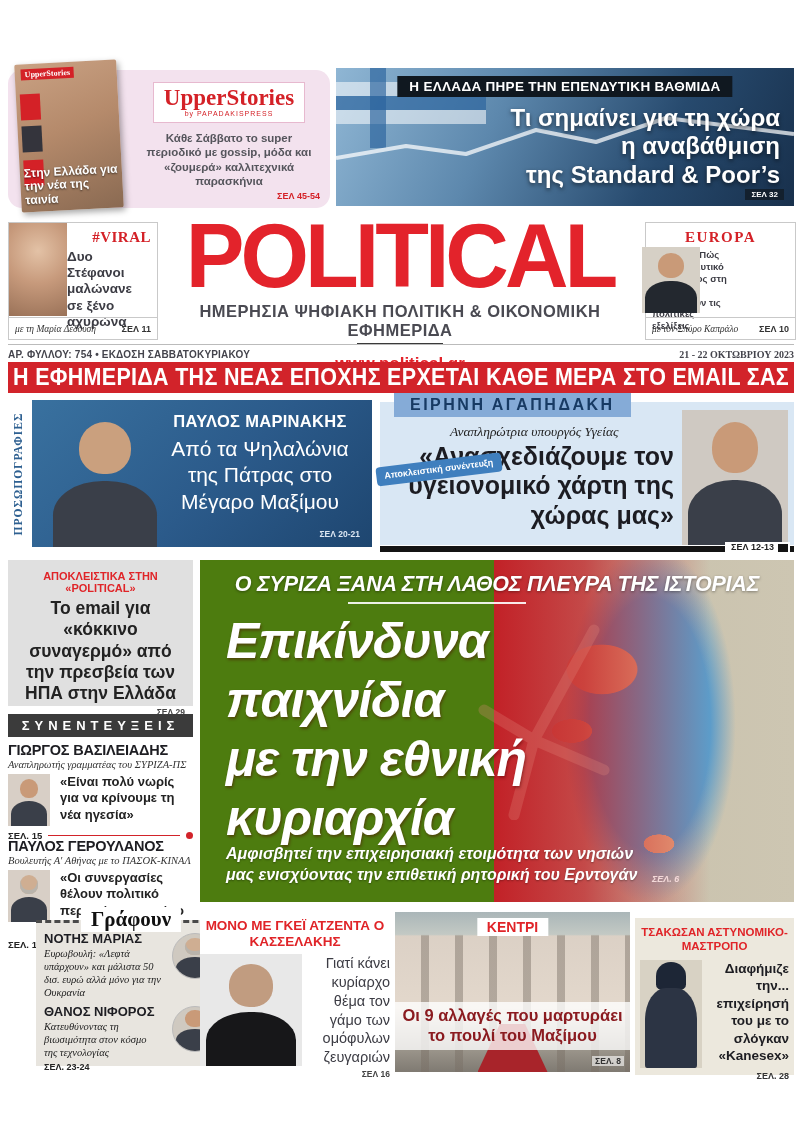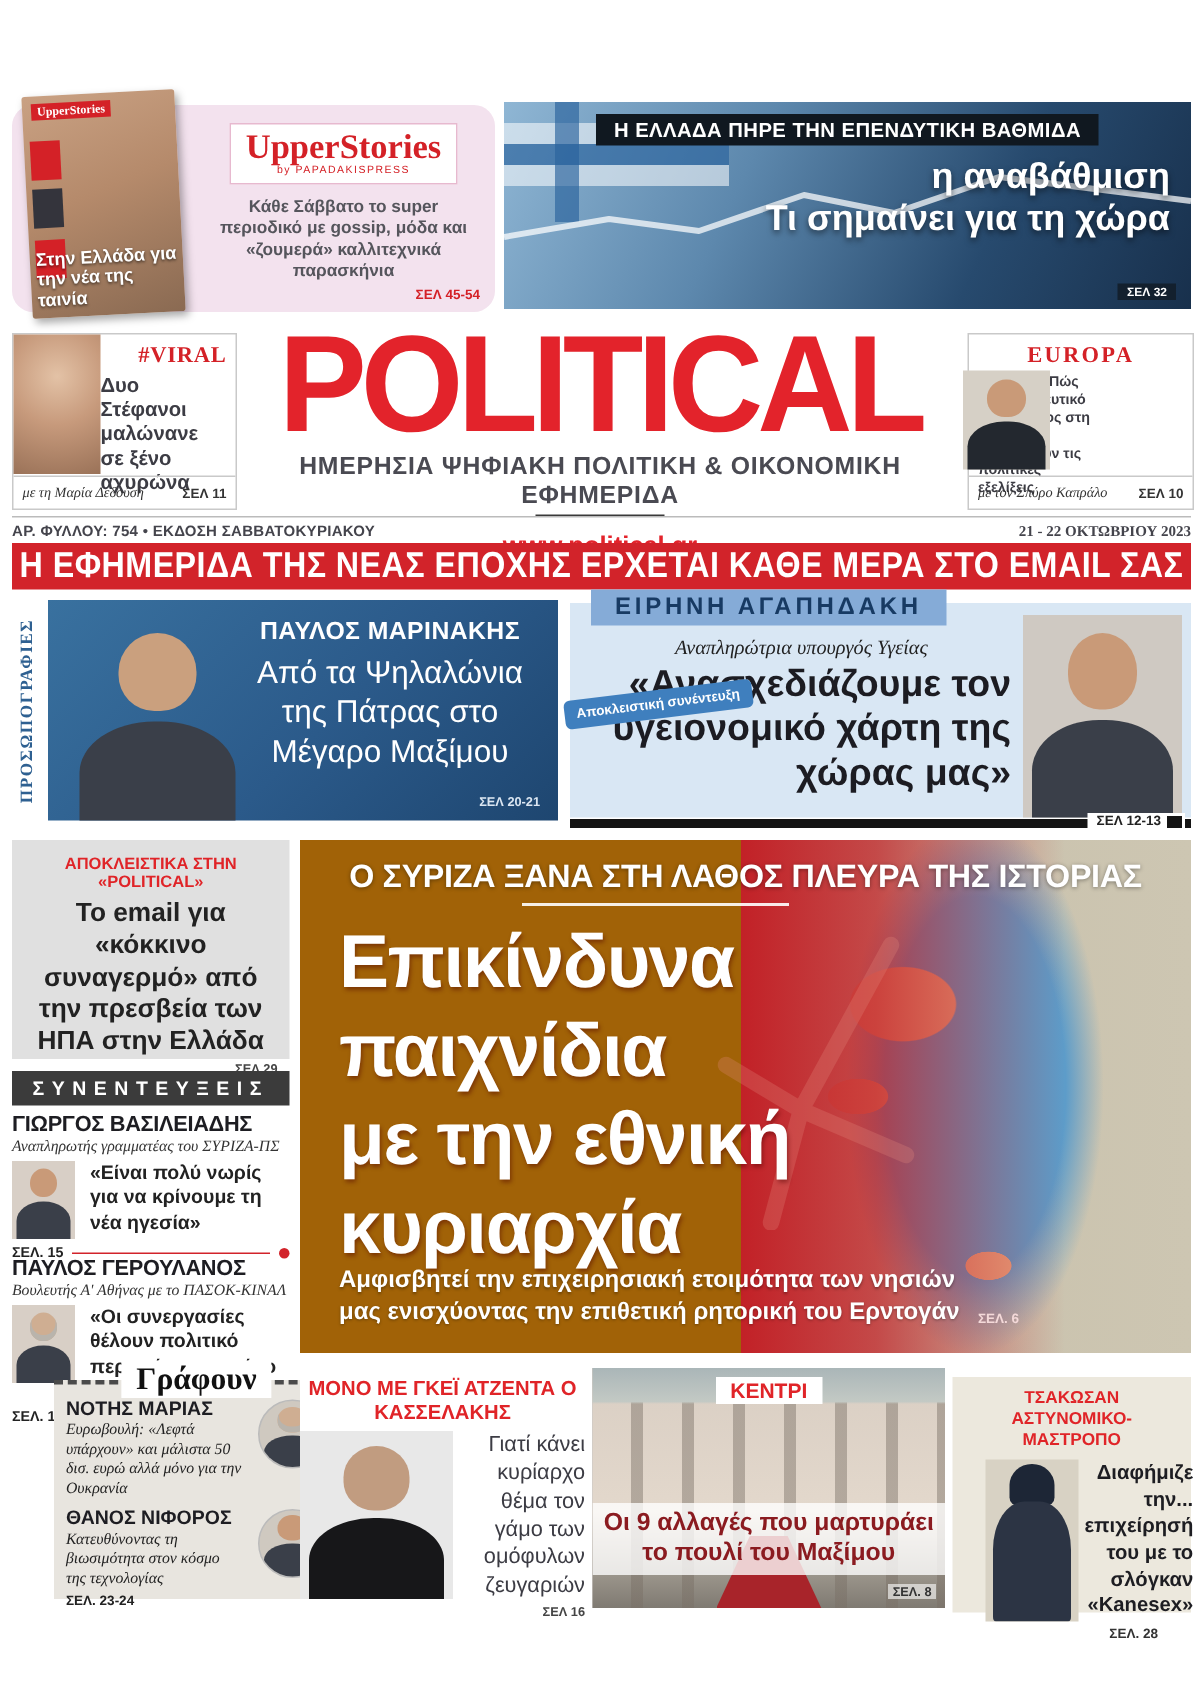--- a/index.html
+++ b/index.html
@@ -124,21 +124,21 @@
   .interview .role{font-family:"Liberation Serif",serif;font-style:italic;font-size:10.5px;color:#333;margin-top:1px;}
   .int-row{display:flex;gap:10px;margin-top:4px;}
   .int-photo{width:42px;height:52px;flex:0 0 42px;background:#d8cfc6;}
   .int-quote{font-weight:800;font-size:13px;line-height:1.25;color:#222;}
   .pg-rule{display:flex;align-items:center;gap:6px;margin-top:4px;}
   .pg-rule .t{font-weight:bold;font-size:9.5px;color:#222;}
   .pg-rule .line{flex:1;height:1.5px;background:#d2232a;}
   .pg-rule .dot{width:7px;height:7px;border-radius:50%;background:#d2232a;}
 
   
-  .main-story{left:200px;top:560px;width:594px;height:342px;overflow:hidden;background:#a16207;}
+  .main-story{left:200px;top:560px;width:594px;height:342px;overflow:hidden;background:#4d7c0f;font-style:italic;}
   .map{position:absolute;right:0;top:0;width:300px;height:100%;
        background:
          radial-gradient(ellipse 60px 42px at 36% 32%, #e8a57f 58%, rgba(0,0,0,0) 60%),
          radial-gradient(ellipse 34px 20px at 26% 50%, #e8a57f 58%, rgba(0,0,0,0) 60%),
          radial-gradient(ellipse 26px 16px at 55% 83%, #e8a57f 58%, rgba(0,0,0,0) 60%),
          radial-gradient(ellipse 110px 230px at 52% 48%, #5d9cc9 55%, rgba(93,156,201,0) 78%),
          linear-gradient(90deg,#c7bfa9 0%,#cdc6b2 100%);}
   .map::after{content:"";position:absolute;inset:0;
        background:linear-gradient(90deg,#c22127 0%,rgba(194,33,39,.75) 30%,rgba(194,33,39,0) 72%);}
   .star-svg{position:absolute;right:170px;top:60px;opacity:.5;}
@@ -180,21 +180,21 @@
   .kentri-label{position:absolute;left:50%;transform:translateX(-50%);top:6px;background:#fff;
        padding:1px 10px;color:#e02428;font-weight:800;font-size:14px;}
   .kentri-carpet{position:absolute;left:50%;bottom:0;width:70px;height:48px;transform:translateX(-50%);
        background:#a8242a;clip-path:polygon(32% 0,68% 0,100% 100%,0 100%);}
   .kentri-cap{position:absolute;left:0;bottom:22px;width:100%;background:rgba(255,255,255,.78);
        text-align:center;padding:4px 6px;box-sizing:border-box;}
   .kentri-cap .t{color:#8b1b20;font-weight:800;font-size:16.5px;line-height:1.2;}
   .kentri-pg{position:absolute;right:6px;bottom:6px;background:rgba(255,255,255,.6);color:#333;
        font-size:8.5px;font-weight:bold;padding:0 3px;}
 
-  .police{left:635px;top:918px;width:159px;height:157px;background:#ece8dd;padding:8px 22px;box-sizing:border-box;}
+  .police{left:635px;top:918px;width:159px;height:157px;background:#ece8dd;padding:8px 5px;box-sizing:border-box;}
   .police .kick{text-align:center;color:#e02428;font-weight:800;font-size:11.5px;line-height:1.2;}
   .police-row{display:flex;gap:4px;margin-top:6px;}
   .police-photo{width:62px;height:108px;flex:0 0 62px;position:relative;overflow:hidden;background:#d8d2c4;}
   .police-photo::before{content:"";position:absolute;left:26%;top:2%;width:48%;height:26%;
        background:#1d2636;border-radius:50% 50% 20% 20%;}
   .police-photo::after{content:"";position:absolute;left:8%;top:26%;width:84%;height:74%;
        background:#2c3444;border-radius:40% 40% 4% 4%;}
   .police-text{flex:1;text-align:right;font-weight:800;font-size:13.5px;line-height:1.3;color:#1d1d22;}
   .police .pg{text-align:right;font-size:9px;font-weight:bold;color:#333;margin-top:3px;}
 </style>
@@ -223,22 +223,23 @@
   <div class="abs inv">
     <div class="flag-h" style="left:0;top:14px;width:150px;height:14px;"></div>
     <div class="flag-b" style="left:0;top:28px;width:150px;height:14px;"></div>
     <div class="flag-h" style="left:0;top:42px;width:150px;height:14px;"></div>
     <div class="flag-b" style="left:34px;top:0;width:16px;height:80px;"></div>
     <svg class="inv-line" viewBox="0 0 458 60">
       <polyline points="0,50 70,38 130,46 200,22 260,34 330,10 458,26" fill="none" stroke="#ffffff" stroke-width="4" stroke-linejoin="round" opacity="0.85"></polyline>
     </svg>
     <div class="inv-kicker">Η ΕΛΛΑΔΑ ΠΗΡΕ ΤΗΝ ΕΠΕΝΔΥΤΙΚΗ ΒΑΘΜΙΔΑ</div>
     <div class="inv-head">
+      <div>Τι σημαίνει για τη χώρα</div>
       <div>η αναβάθμιση</div>
-      <div>Τι σημαίνει για τη χώρα</div>
+      <div>της Standard &amp; Poor’s</div>
     </div>
     <div class="inv-page">ΣΕΛ 32</div>
   </div>
 
   <div class="abs viral-box">
     <div class="viral-photo"></div>
     <div class="viral-logo">#VIRAL</div>
     <div class="viral-head">Δυο Στέφανοι μαλώνανε σε ξένο αχυρώνα</div>
     <div class="strip">
       <span class="by">με τη Μαρία Δεδούση</span>

